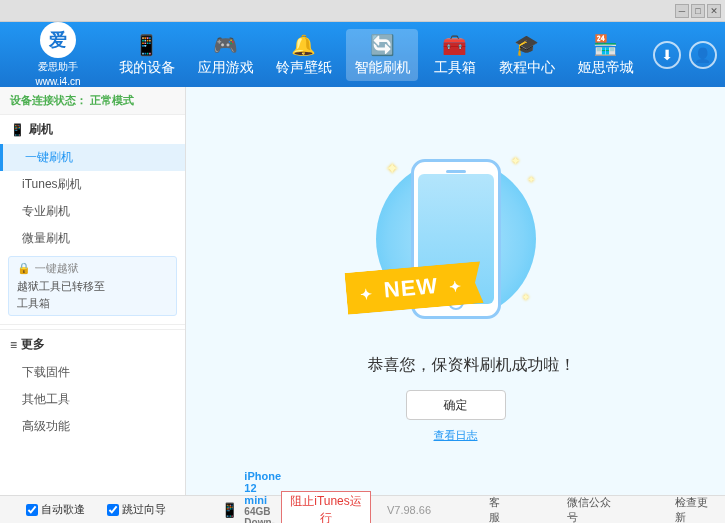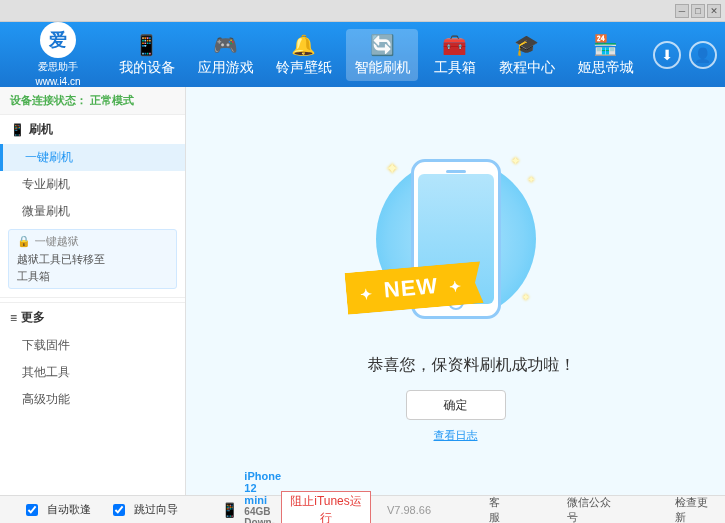--- a/index.html
+++ b/index.html
@@ -337,21 +337,21 @@
     }
     .bottom-left {
       display: flex;
       align-items: center;
       gap: 6px;
       width: 220px;
     }
     .checkbox-item {
       display: flex;
       align-items: center;
-      gap: 9px;
+      gap: 3px;
       font-size: 11px;
       color: #333;
       padding-left: 16px;
     }
     .checkbox-item input {
       width: 12px;
       height: 12px;
       cursor: pointer;
     }
     .bottom-device {
@@ -477,20 +477,23 @@
       <span style="color:#4CAF50;font-weight:bold;">正常模式</span>
     </div>
 
     <div class="sidebar-section">
       <div class="sidebar-section-header">
         <span class="icon">📱</span>
         <span>刷机</span>
       </div>
       <div class="sidebar-item active">
         <span>一键刷机</span>
+      </div>
+      <div class="sidebar-item">
+        <span>iTunes刷机</span>
       </div>
       <div class="sidebar-item">
         <span>专业刷机</span>
       </div>
       <div class="sidebar-item">
         <span>微量刷机</span>
       </div>
     </div>
 
     <div class="sidebar-sub-section">

